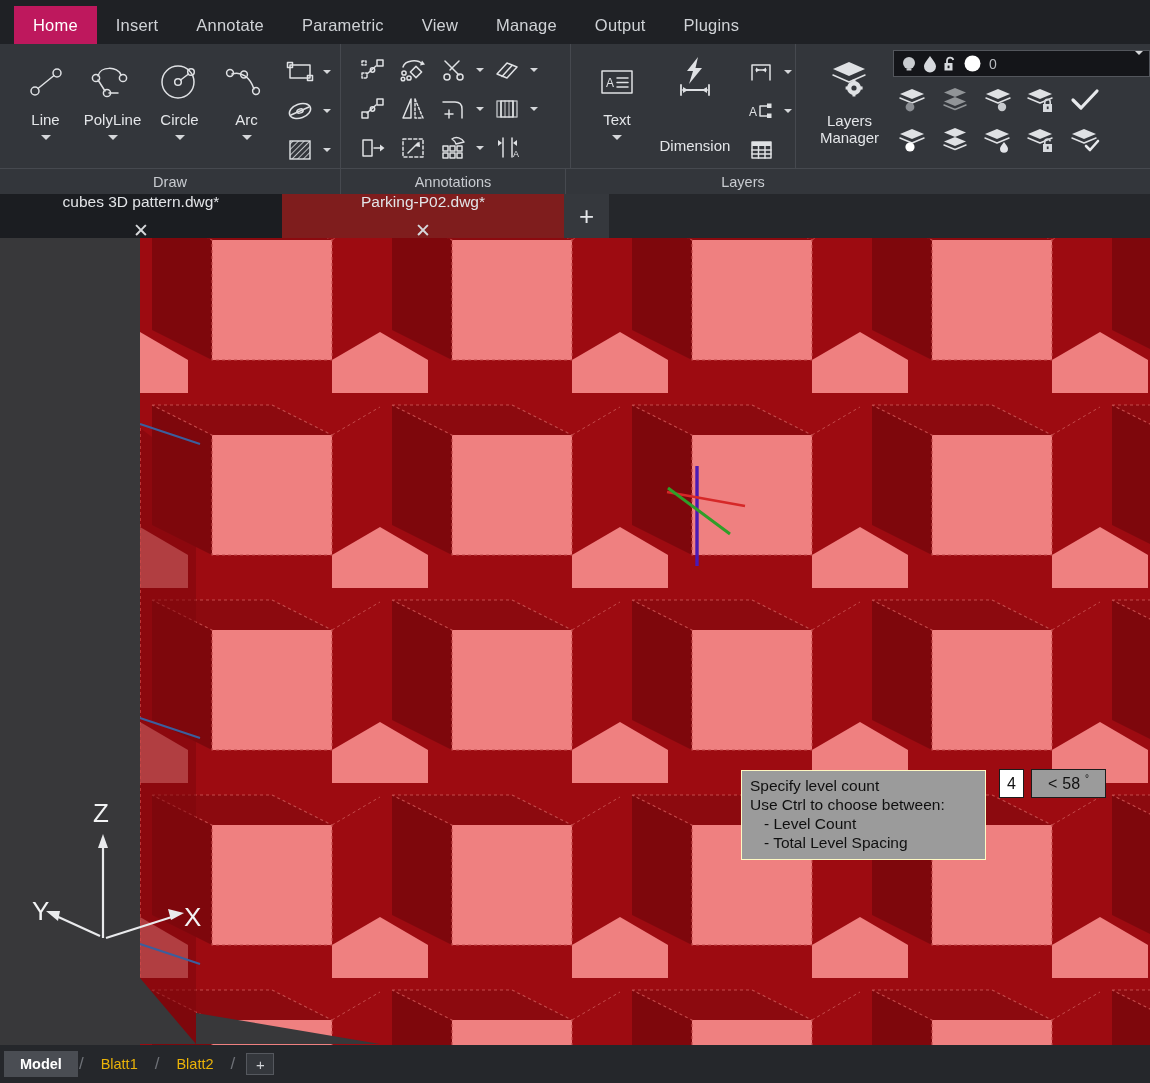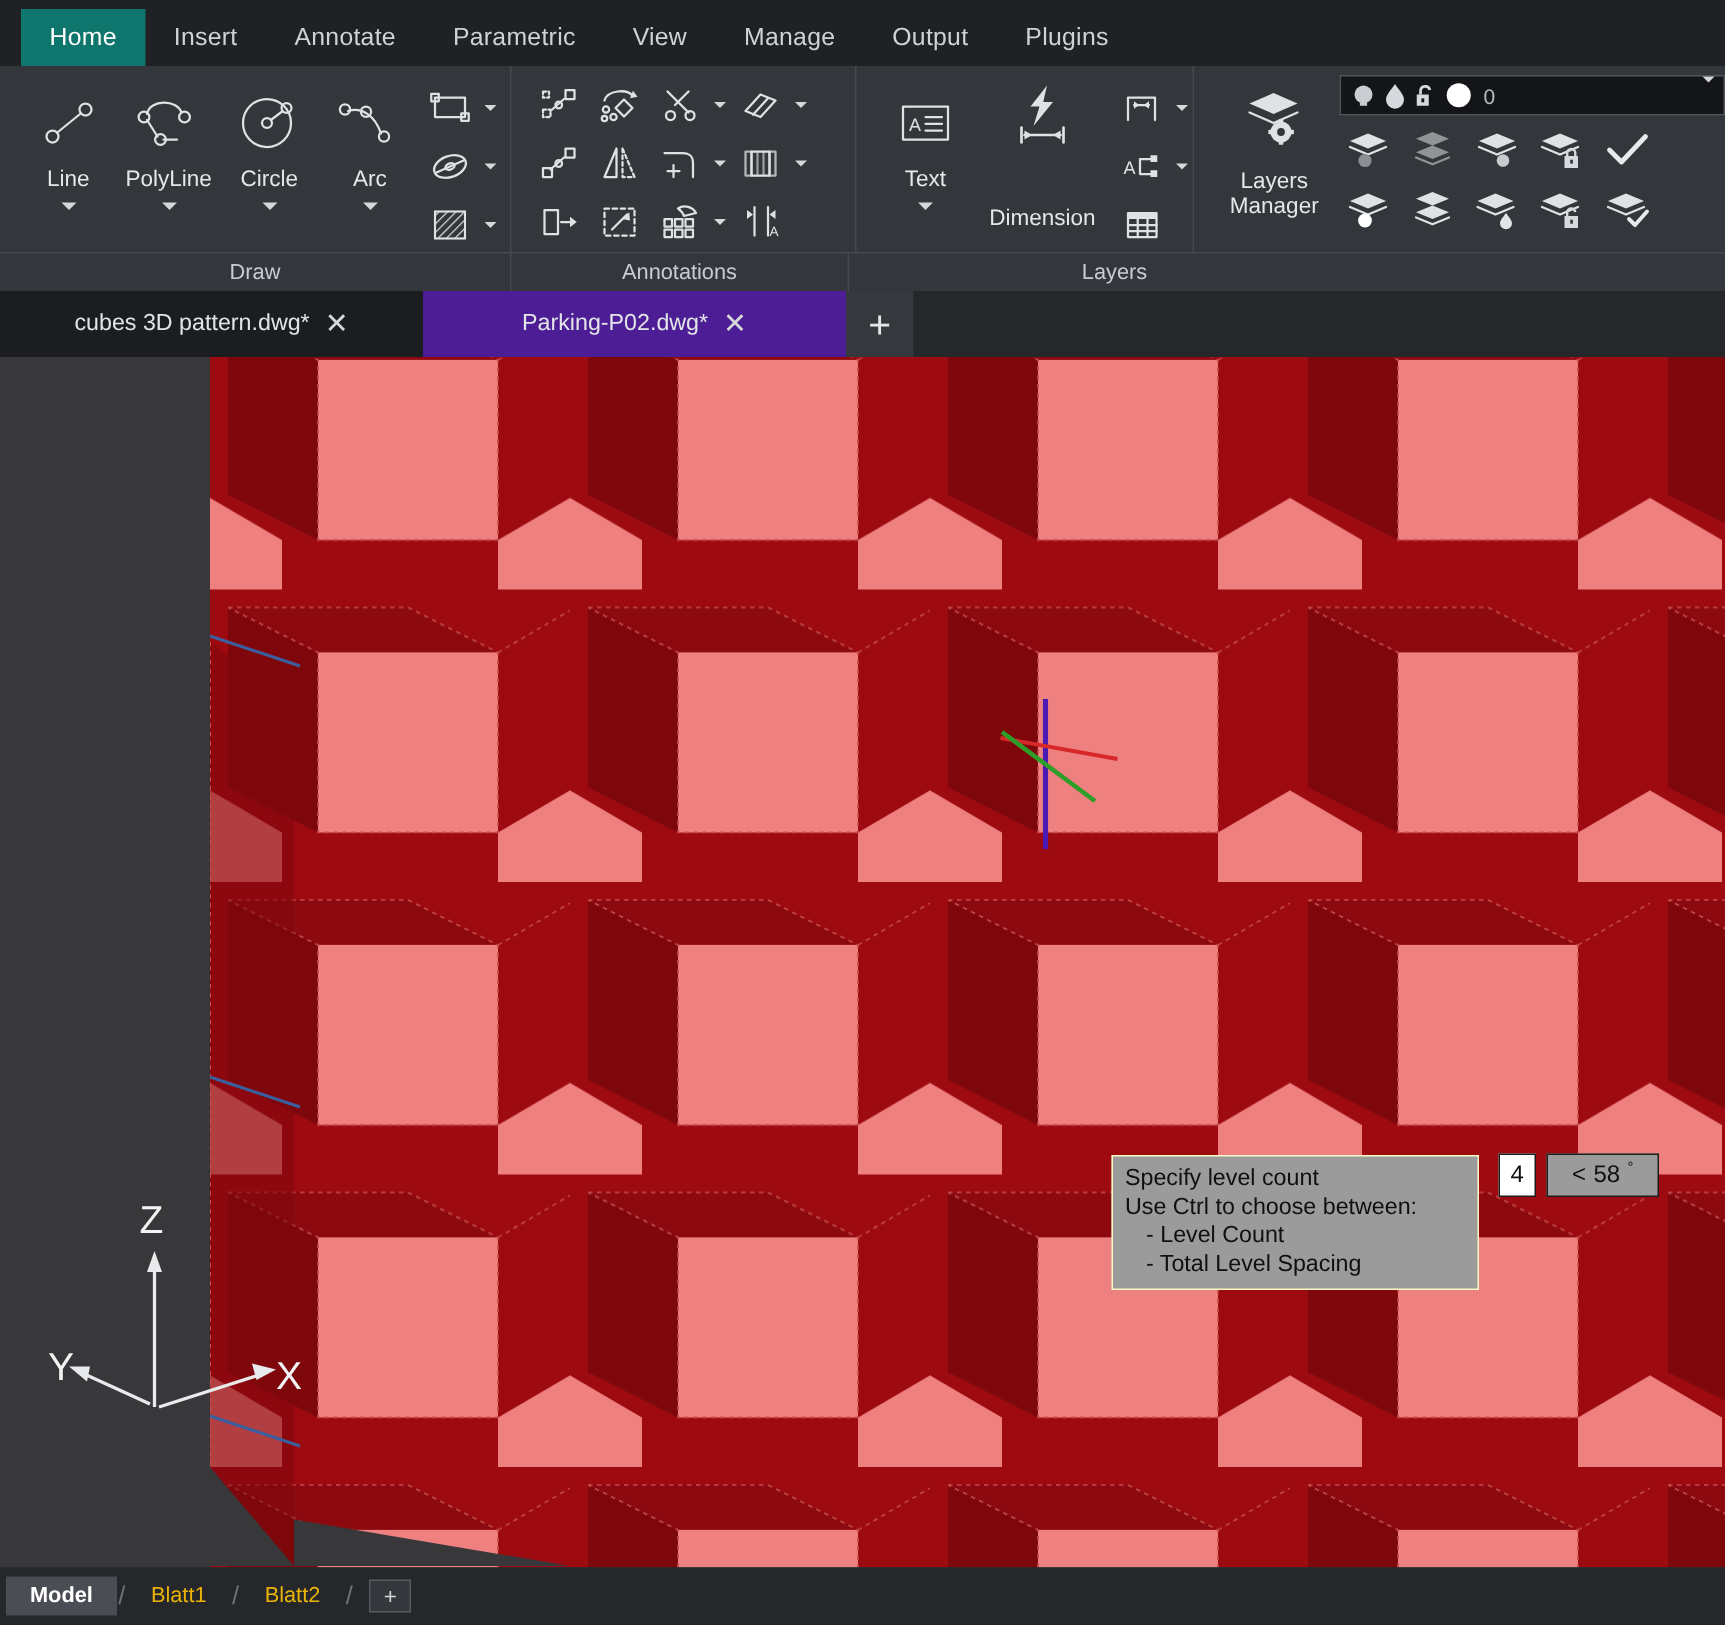--- a/index.html
+++ b/index.html
@@ -15,21 +15,21 @@
   .ribbon-tabs {
     position: absolute; top: 0; left: 0; width: 1150px; height: 44px;
     background: #1f2125; display: flex; align-items: flex-end;
     padding-left: 14px;
   }
   .ribbon-tab {
     height: 38px; padding: 0 19px; display: flex; align-items: center;
     color: #cfd2d6; font-size: 16.5px; letter-spacing: .2px;
     cursor: default; white-space: nowrap;
   }
-  .ribbon-tab.active { background: #0f766e; color: #ffffff; }
+  .ribbon-tab.active { background: #be185d; color: #ffffff; }
 
   
   .ribbon-body {
     position: absolute; top: 44px; left: 0; width: 1150px; height: 150px;
     background: #33363b;
   }
   .panels { display: flex; height: 124px; }
   .panel { position: relative; height: 124px; display: flex; align-items: flex-start; }
   .panel + .panel { border-left: 1px solid #46494f; }
   .panel-label-row {
@@ -78,24 +78,24 @@
   .layer-combo .ddarrow { margin-left: auto; }
 
   
   .file-tabs {
     position: absolute; top: 194px; left: 0; width: 1150px; height: 44px;
     background: #25272b; display: flex; align-items: stretch;
   }
   .ftab {
     display: flex; align-items: center; justify-content: center; gap: 10px;
     padding: 0 22px; min-width: 120px; color: #e2e4e7; font-size: 15.5px;
-    cursor: default; position: relative;
+    cursor: default; position: relative; flex-direction: column;
   }
   .ftab.active { background: #1b1d21; }
-  .ftab.inactive { background: #4c1d95; }
+  .ftab.inactive { background: #7f1d1d; }
   .ftab .xclose { font-size: 19px; color: #d6d8db; line-height: 1; font-weight: 300; }
   .ftab-add {
     width: 45px; display: flex; align-items: center; justify-content: center;
     background: #35383d; color: #e3e5e8; font-size: 26px; font-weight: 300; cursor: default;
   }
   .ftab-rest { flex: 1; background: #25272b; }
 
   
   .viewport {
     position: absolute; top: 238px; left: 0; width: 1150px; height: 807px;

